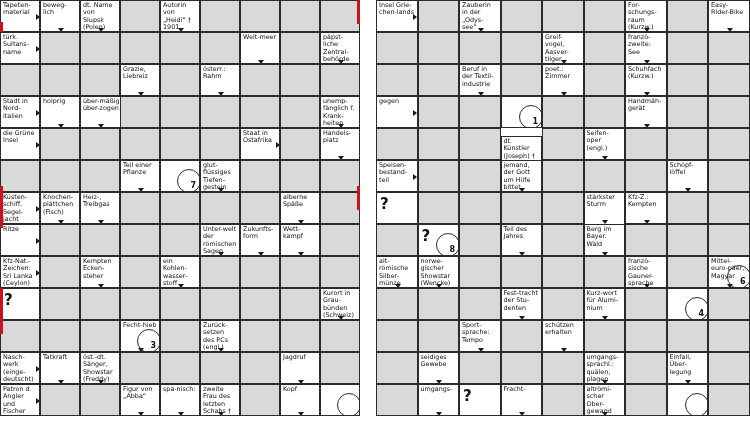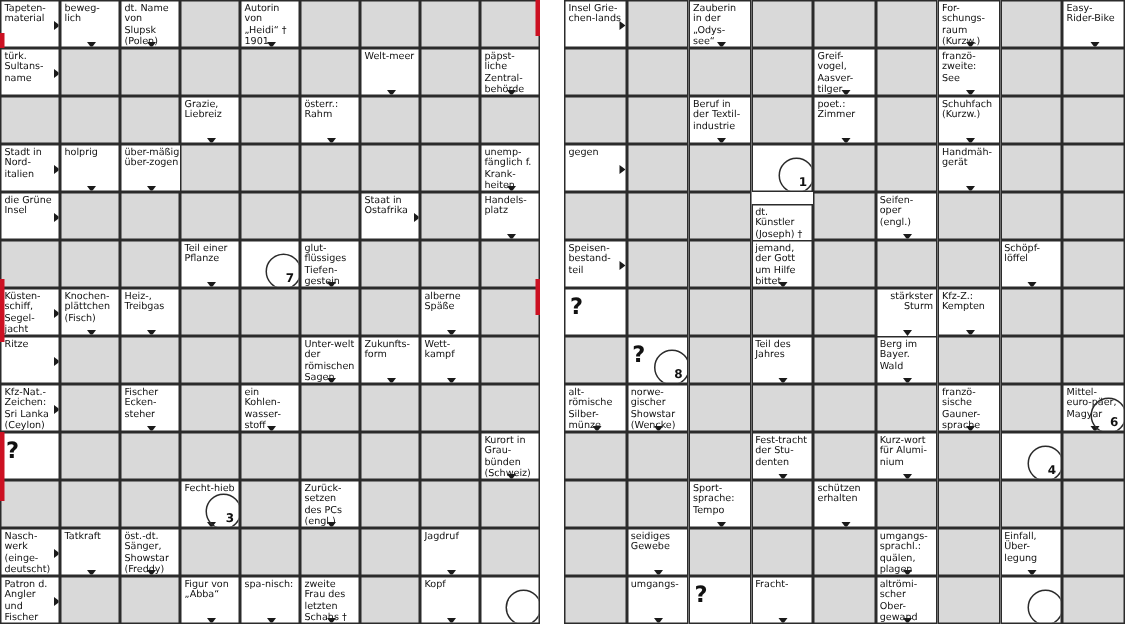--- a/index.html
+++ b/index.html
@@ -195,21 +195,21 @@
         <div class="txt">Wett-kampf</div>
         <div class="arr down" style="left: 17px; top: 26.5px;"></div>
       </div>
       <div class="cell shade" style="left: 320px; top: 224px; width: 40px; height: 32px;"></div>
       <div class="cell clue" style="left: 0px; top: 256px; width: 40px; height: 32px;">
         <div class="txt">Kfz-Nat.-Zeichen: Sri Lanka (Ceylon)</div>
         <div class="arr right" style="left: 34.5px; top: 13px;"></div>
       </div>
       <div class="cell shade" style="left: 40px; top: 256px; width: 40px; height: 32px;"></div>
       <div class="cell clue" style="left: 80px; top: 256px; width: 40px; height: 32px;">
-        <div class="txt">Fischer Ecken-steher</div>
+        <div class="txt">Kempten Ecken-steher</div>
         <div class="arr down" style="left: 17px; top: 26.5px;"></div>
       </div>
       <div class="cell shade" style="left: 120px; top: 256px; width: 40px; height: 32px;"></div>
       <div class="cell clue" style="left: 160px; top: 256px; width: 40px; height: 32px;">
         <div class="txt">ein Kohlen-wasser-stoff</div>
         <div class="arr down" style="left: 17px; top: 26.5px;"></div>
       </div>
       <div class="cell shade" style="left: 200px; top: 256px; width: 40px; height: 32px;"></div>
       <div class="cell shade" style="left: 240px; top: 256px; width: 40px; height: 32px;"></div>
       <div class="cell shade" style="left: 280px; top: 256px; width: 40px; height: 32px;"></div>
@@ -399,21 +399,21 @@
         <div class="arr down" style="left: 17.75px; top: 26.5px;"></div>
       </div>
       <div class="cell shade" style="left: 332px; top: 160px; width: 41.5px; height: 32px;"></div>
       <div class="cell clue" style="left: 0px; top: 192px; width: 41.5px; height: 32px;">
         <div class="q">?</div>
       </div>
       <div class="cell shade" style="left: 41.5px; top: 192px; width: 41.5px; height: 32px;"></div>
       <div class="cell shade" style="left: 83px; top: 192px; width: 41.5px; height: 32px;"></div>
       <div class="cell shade" style="left: 124.5px; top: 192px; width: 41.5px; height: 32px;"></div>
       <div class="cell shade" style="left: 166px; top: 192px; width: 41.5px; height: 32px;"></div>
-      <div class="cell clue" style="left: 207.5px; top: 192px; width: 41.5px; height: 48px; text-align: right;">
+      <div class="cell clue" style="left: 207.5px; top: 192px; width: 41.5px; height: 48px;">
         <div class="txt">stärkster Sturm</div>
         <div class="arr down" style="left: 17.75px; top: 26.5px;"></div>
       </div>
       <div class="cell clue" style="left: 249px; top: 192px; width: 41.5px; height: 32px;">
         <div class="txt">Kfz-Z.: Kempten</div>
         <div class="arr down" style="left: 17.75px; top: 26.5px;"></div>
       </div>
       <div class="cell shade" style="left: 290.5px; top: 192px; width: 41.5px; height: 32px;"></div>
       <div class="cell shade" style="left: 332px; top: 192px; width: 41.5px; height: 32px;"></div>
       <div class="cell shade" style="left: 0px; top: 224px; width: 41.5px; height: 32px;"></div>

